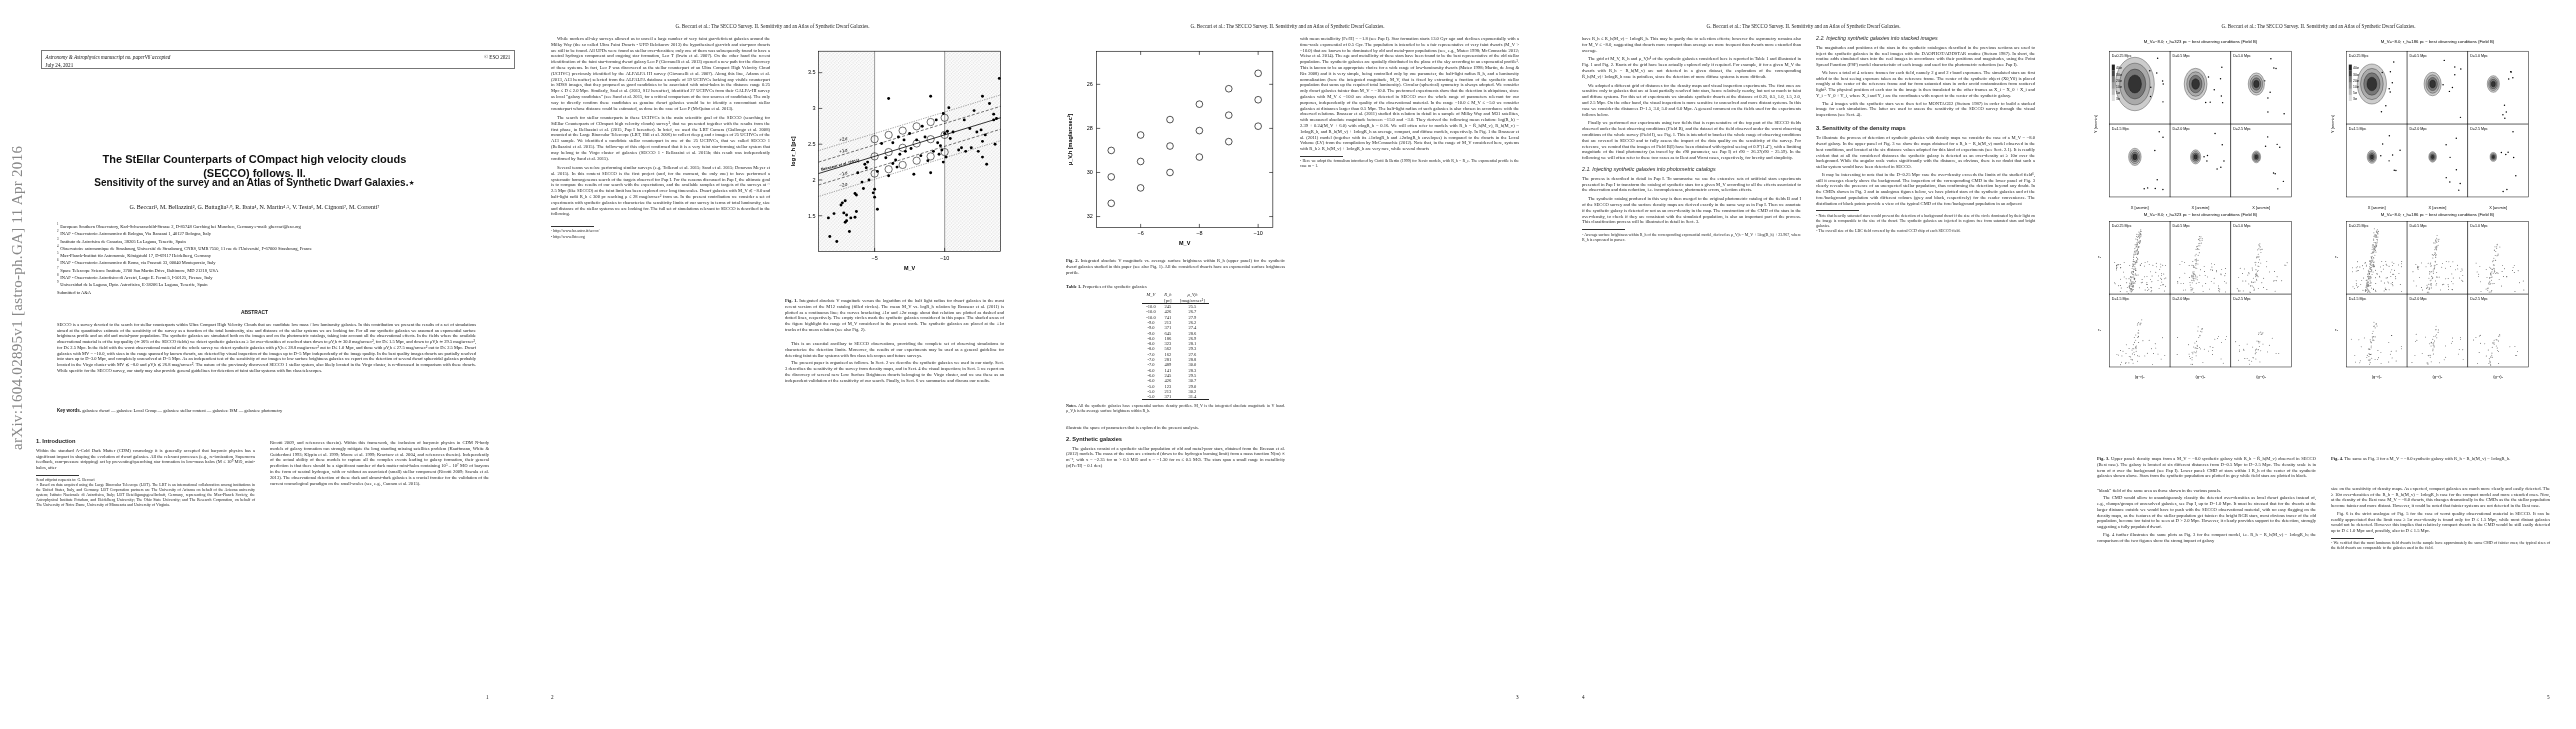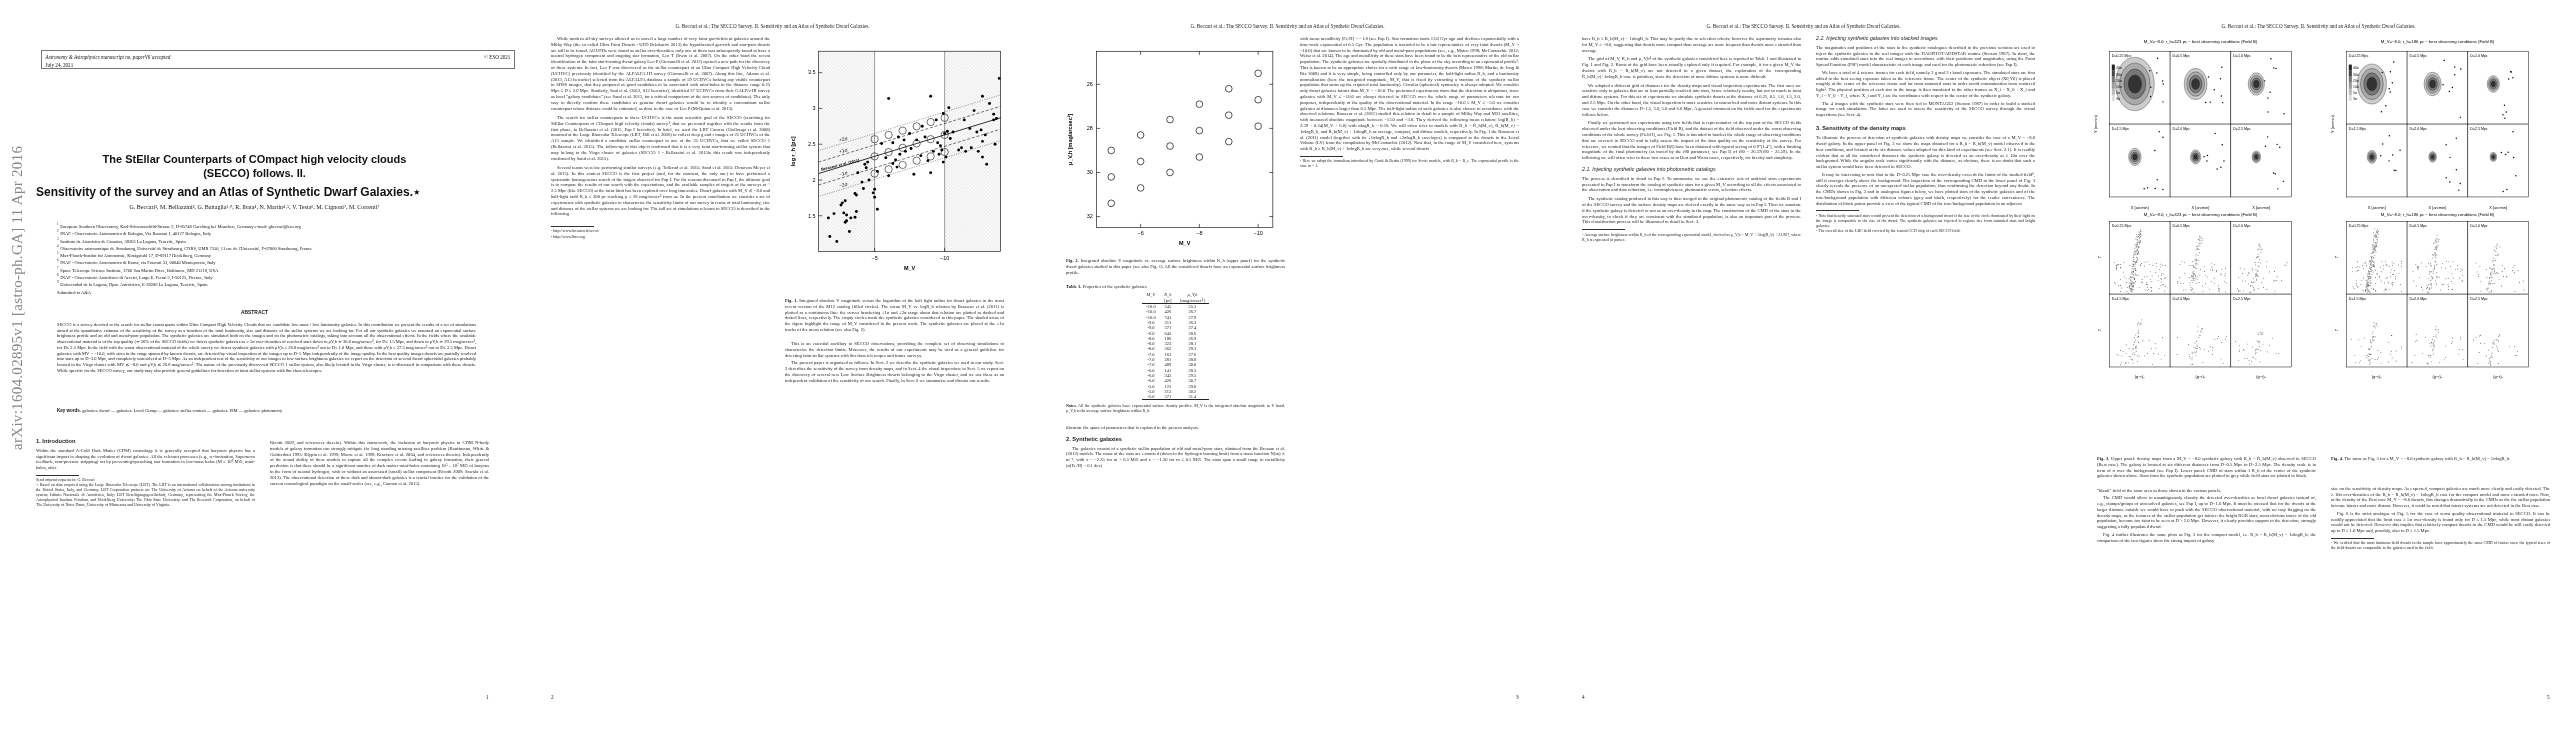--- a/index.html
+++ b/index.html
@@ -13,21 +13,21 @@
 .col p.ni{text-indent:0}
 .sec{font-family:"Liberation Sans",sans-serif;font-weight:bold;font-size:5.7px;margin:6px 0 3px}
 .subsec{font-family:"Liberation Sans",sans-serif;font-style:italic;font-size:5.3px;margin:6px 0 3px}
 .cap{font-size:4.6px;line-height:5.8px;text-align:justify}
 .cap b{font-weight:bold}
 .fn-rule{width:43px;border-top:0.4px solid #333;margin:3.6px 0 1.8px}
 
 .hdrbox{position:absolute;left:41px;top:50px;width:474px;height:19.4px;border:0.6px solid #777;font-size:5.1px;padding:1.8px 3.6px;line-height:8px}
 .hdrbox .right{position:absolute;right:3.6px;top:1.8px}
 .title{position:absolute;left:36px;top:152px;width:437px;text-align:center;font-family:"Liberation Sans",sans-serif;font-weight:bold;font-size:11px;line-height:14px}
-.subtitle{position:absolute;left:36px;top:185px;width:437px;text-align:left;font-family:"Liberation Sans",sans-serif;font-weight:bold;font-size:12px}
+.subtitle{position:absolute;left:36px;top:177px;width:437px;text-align:center;font-family:"Liberation Sans",sans-serif;font-weight:bold;font-size:10px}
 .authors{position:absolute;left:36px;top:204px;width:437px;text-align:center;font-size:6px}
 .affils{position:absolute;left:57px;top:222px;width:419px;font-size:4.5px;line-height:5.8px}
 .affils div{padding-left:4.9px;text-indent:-4.9px}
 .affils sup{font-size:3px;margin-right:1.8px}
 .submitted{position:absolute;left:57px;top:290px;font-size:4.5px}
 .abs-h{position:absolute;left:36px;top:310px;width:437px;text-align:center;font-family:"Liberation Sans",sans-serif;font-weight:bold;font-size:4.9px}
 .abstract{position:absolute;left:57px;top:322px;width:419px;font-size:4.5px;line-height:5.7px;text-align:justify}
 .keywords{position:absolute;left:57px;top:408px;width:419px;font-size:4.5px}
 .keywords b{font-family:"Liberation Sans",sans-serif}
 .arxiv{position:absolute;left:8.5px;top:450px;transform:rotate(-90deg);transform-origin:left top;font-size:15px;color:#888;white-space:nowrap;letter-spacing:0.3px}

